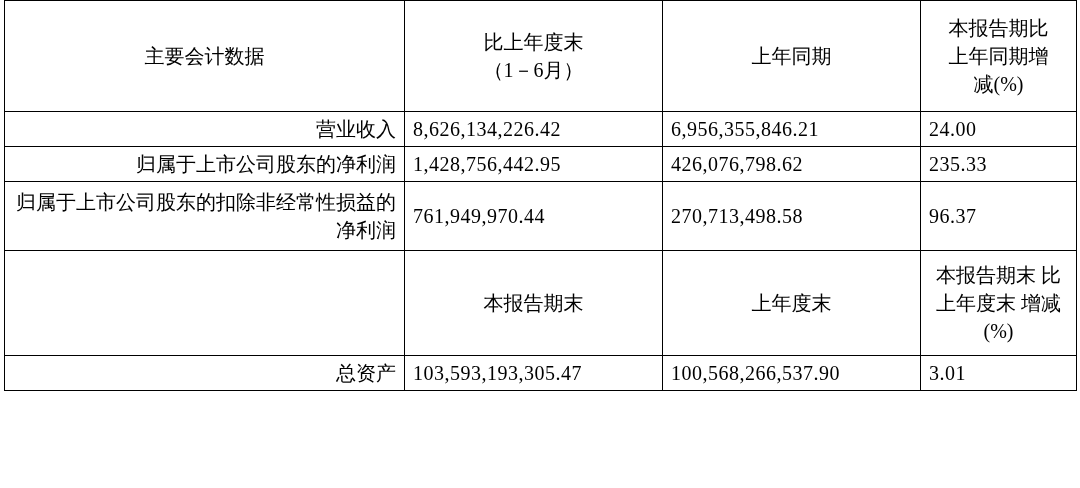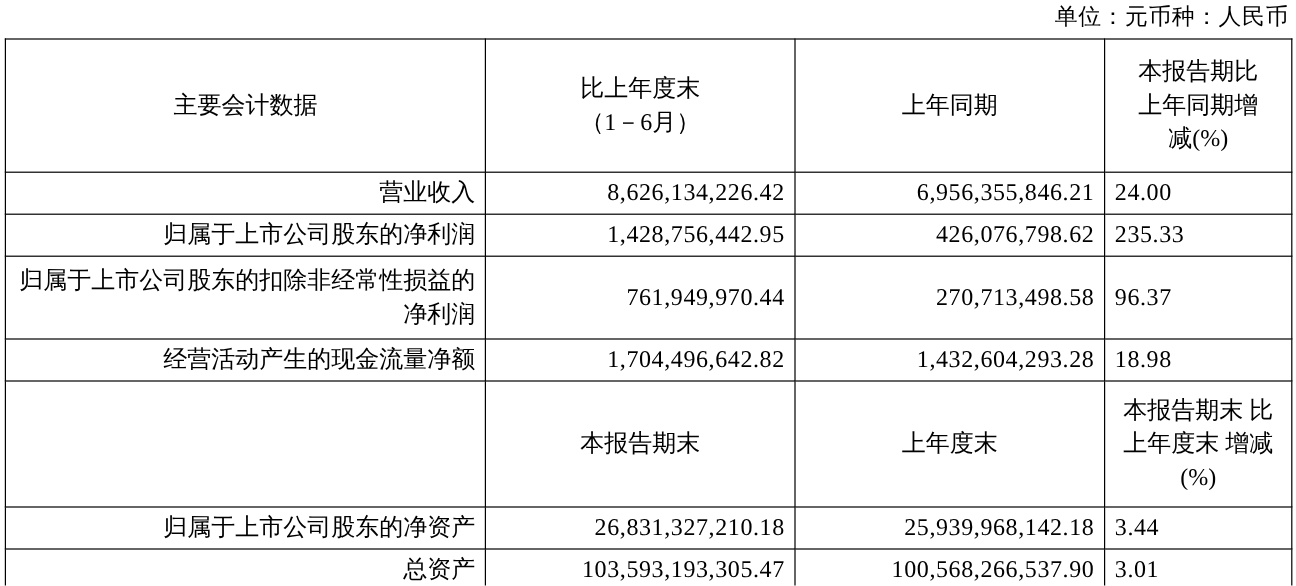--- a/index.html
+++ b/index.html
@@ -49,21 +49,21 @@
     text-align: center;
     height: 104px;
   }
   .hdr.first { text-align: center; margin-top: 16px; }
   .hdr .stack { display: block; }
   .label-cell {
     text-align: right;
     padding-left: 10px;
   }
   .num {
-    text-align: right;
+    text-align: left;
     font-family: "Liberation Serif", "DejaVu Serif", serif;
     letter-spacing: 0.5px;
     margin-top: 20px;
   }
   .pct {
     padding-right: 14px;
     letter-spacing: 0.5px;
   }
   .tall {
     height: 62px;
@@ -80,21 +80,20 @@
   .hdr-small {
     font-size: 20px;
     line-height: 30px;
   }
 </style>
 </head>
 <body>
 
 <div class="page">
 
-  <div class="unit-line">单位：元币种：人民币</div>
 
   <table class="fin">
     <colgroup>
       <col class="c1">
         <col class="c2">
         <col class="c3">
         <col class="c4">
     </colgroup>
     <tbody>
       <tr>
@@ -125,44 +124,32 @@
         <td class="pct">235.33</td>
       </tr>
 
       <tr>
         <td class="label-cell tall two-line">归属于上市公司股东的扣除非经常性损益的净利润</td>
         <td class="num">761,949,970.44</td>
         <td class="num">270,713,498.58</td>
         <td class="pct">96.37</td>
       </tr>
 
-      <tr>
-        <td class="label-cell">经营活动产生的现金流量净额</td>
-        <td class="num">1,704,496,642.82</td>
-        <td class="num">1,432,604,293.28</td>
-        <td class="pct">18.98</td>
-      </tr>
 
       <tr>
         <td class="hdr2"></td>
         <td class="hdr2">本报告期末</td>
         <td class="hdr2">上年度末</td>
         <td class="hdr2 hdr-small">
           <span class="stack">本报告期末</span>
           <span class="stack">比上年度末</span>
           <span class="stack">增减(%)</span>
         </td>
       </tr>
 
-      <tr>
-        <td class="label-cell">归属于上市公司股东的净资产</td>
-        <td class="num">26,831,327,210.18</td>
-        <td class="num">25,939,968,142.18</td>
-        <td class="pct">3.44</td>
-      </tr>
 
       <tr>
         <td class="label-cell">总资产</td>
         <td class="num">103,593,193,305.47</td>
         <td class="num">100,568,266,537.90</td>
         <td class="pct">3.01</td>
       </tr>
     </tbody>
   </table>
 

